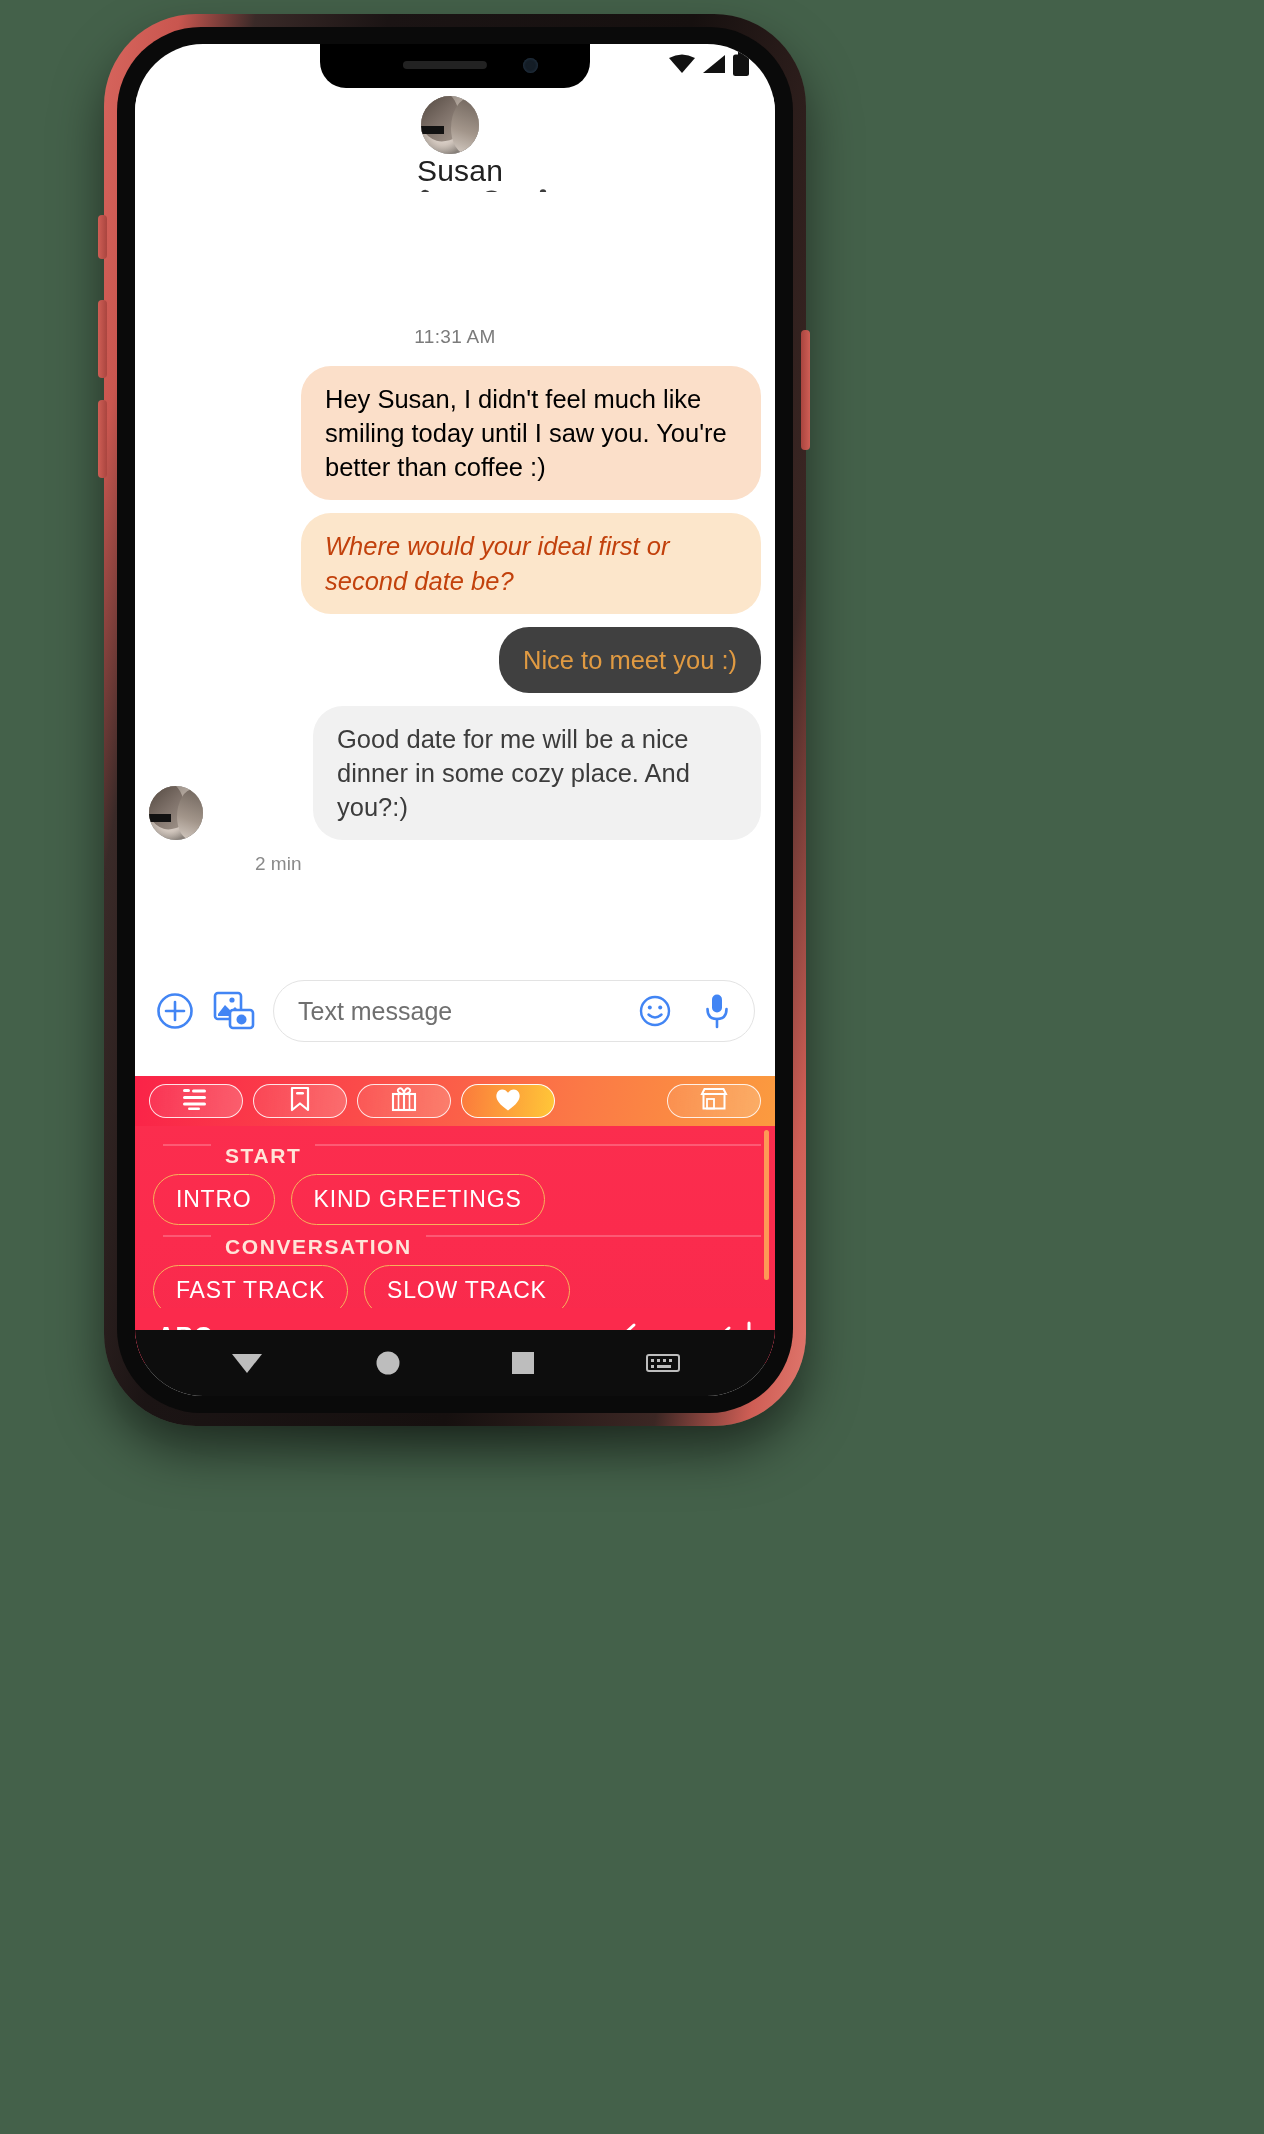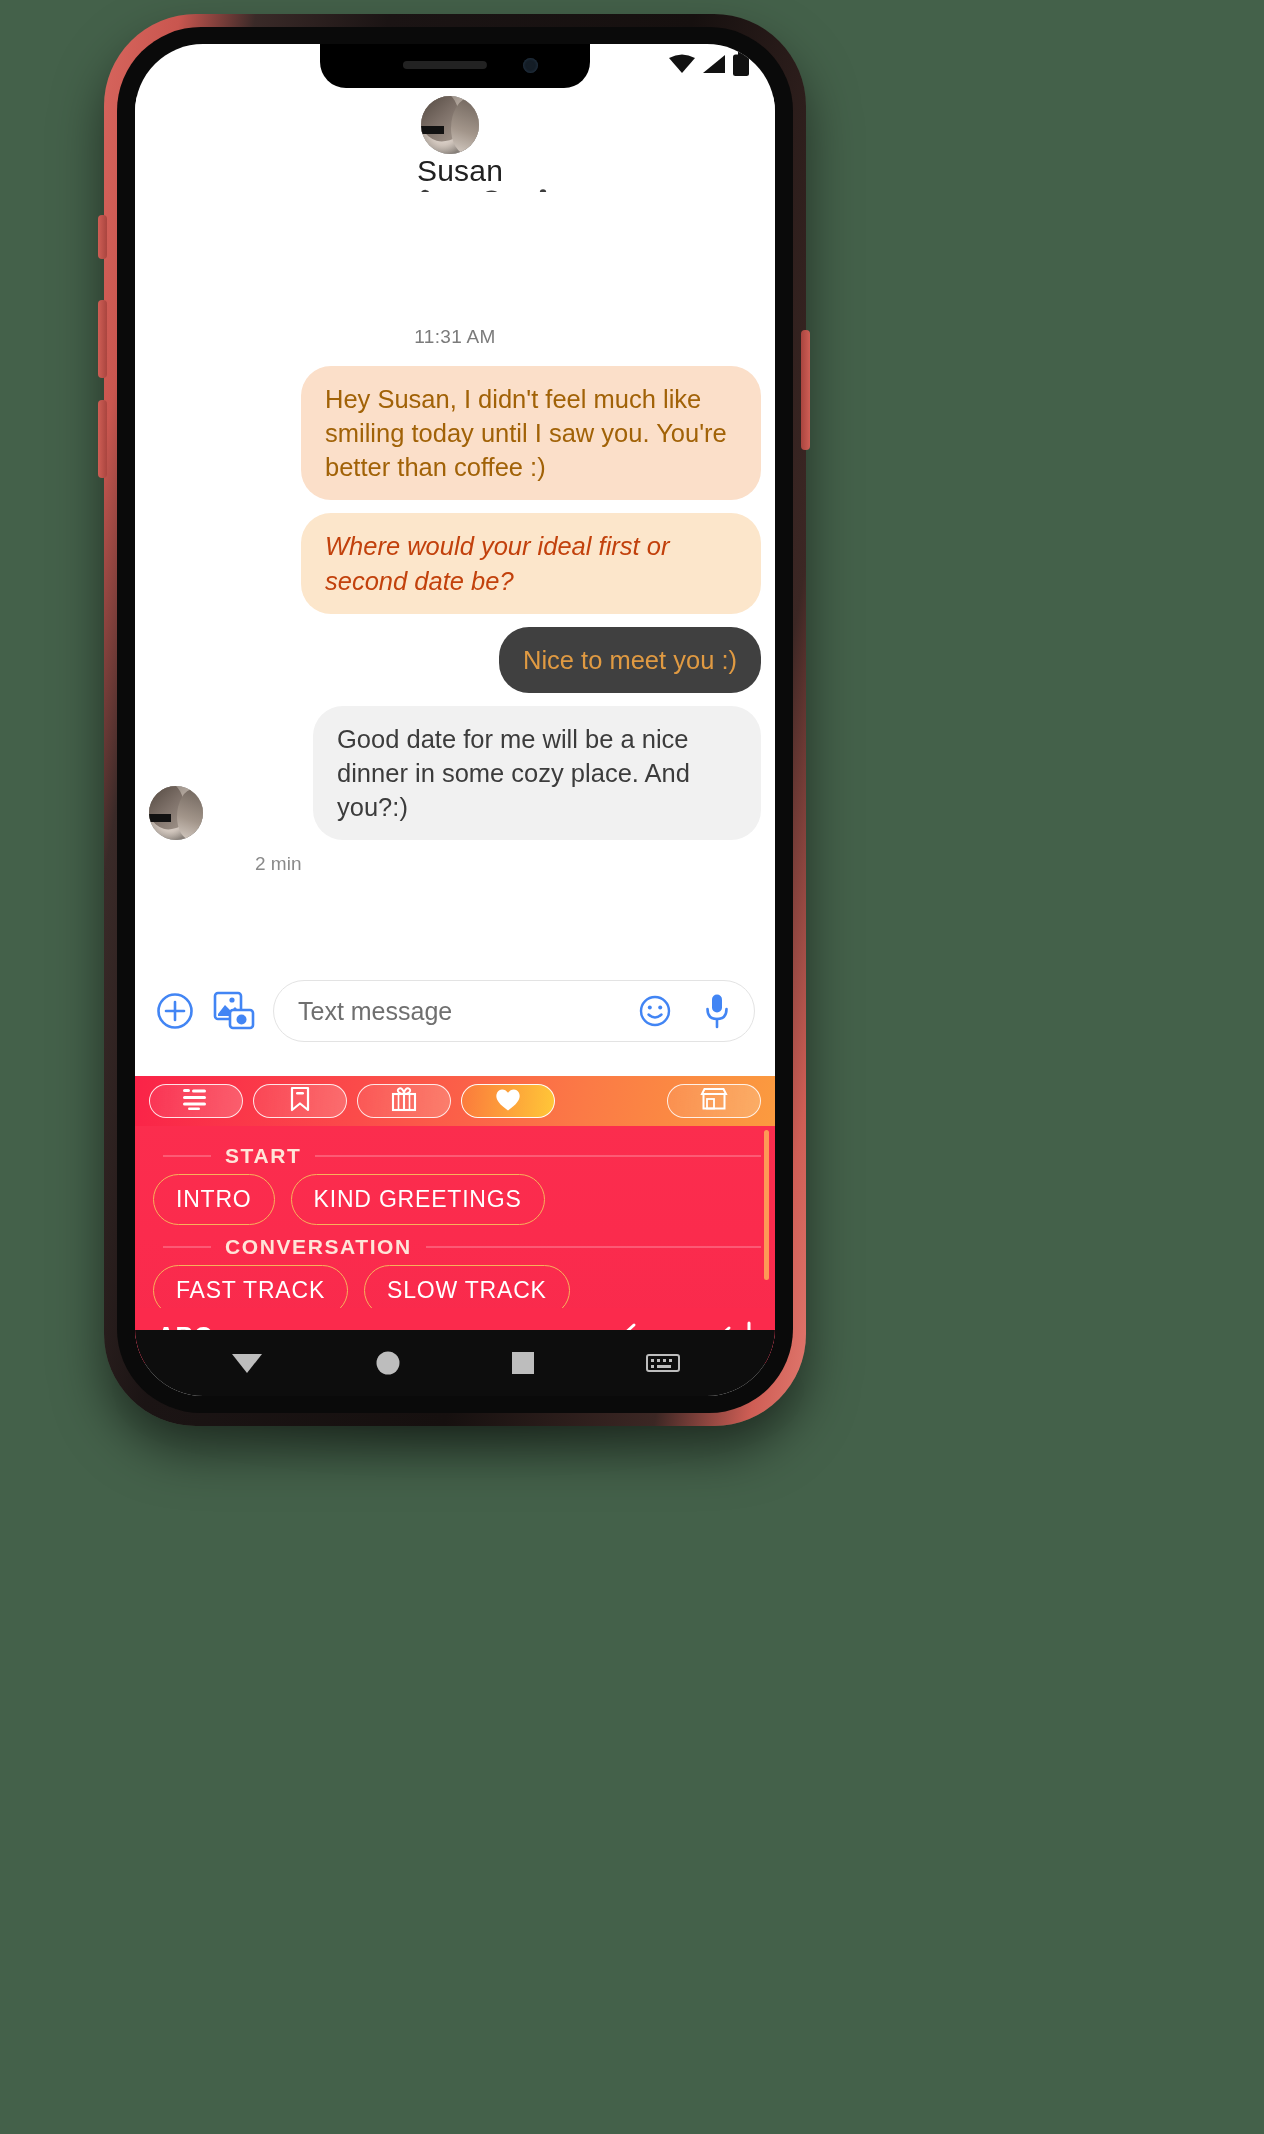--- a/index.html
+++ b/index.html
@@ -125,21 +125,21 @@
     margin-top: 134px; margin-bottom: 18px; letter-spacing: .3px;
   }
   .row { display: flex; margin-bottom: 13px; }
   .row.out { justify-content: flex-end; }
   .row.in  { justify-content: space-between; align-items: flex-end; gap: 10px; }
   .bubble {
     border-radius: 30px; padding: 16px 24px;
     font-size: 25.5px; line-height: 1.34; max-width: 460px;
     word-wrap: break-word;
   }
-  .bubble.b1 { background: #fbdfc9; color: #a16207; }
+  .bubble.b1 { background: #fbdfc9; color: #000000; }
   .bubble.b2 { background: #fce6cb; color: #c2410c; font-style: italic; }
   .bubble.b3 { background: #404040; color: #e09a42; }
   .bubble.bin { background: #f1f1f1; color: #3c3c3c; max-width: 448px; }
   .ts-left {
     font-size: 19px; color: #8a8a8a; margin-left: 106px; margin-top: 6px;
   }
 
   
   .inputbar {
     position: absolute; top: 921px; left: 0; width: 640px; height: 92px;
@@ -173,21 +173,21 @@
     background: linear-gradient(95deg, rgba(255,255,255,.07), rgba(255,255,255,.20));
   }
   .kb-pill.w1 { width: 94px; }
   .kb-pill.active {
     background: linear-gradient(95deg,#fb7a3c,#ffc738);
     border-color: rgba(255,255,255,.95);
   }
   .kb-pill.last { margin-left: auto; }
   .kb-body { position: relative; padding: 8px 14px 0 14px; height: 200px; }
   .kb-section {
-    display: flex; align-items: center; gap: 14px; margin: 10px 0 6px 14px;
+    display: flex; gap: 14px; margin: 10px 0 6px 14px;
   }
   .kb-section .line { height: 2px; background: rgba(255,255,255,.22); flex: 0 0 48px; }
   .kb-section .line.long { flex: 1 1 auto; }
   .kb-section .lbl {
     font-size: 21px; color: #ffe4d8; letter-spacing: 1.6px; font-weight: 700;
     white-space: nowrap;
   }
   .kb-row { display: flex; gap: 16px; margin-bottom: 10px; padding-left: 4px; }
   .chip {
     border: 1.6px solid #f7b25b; border-radius: 28px;

